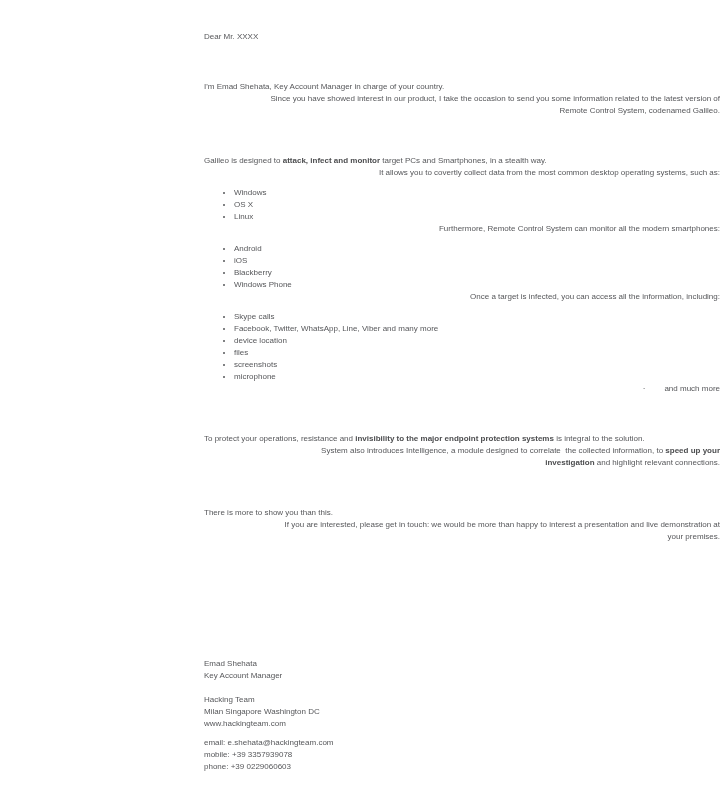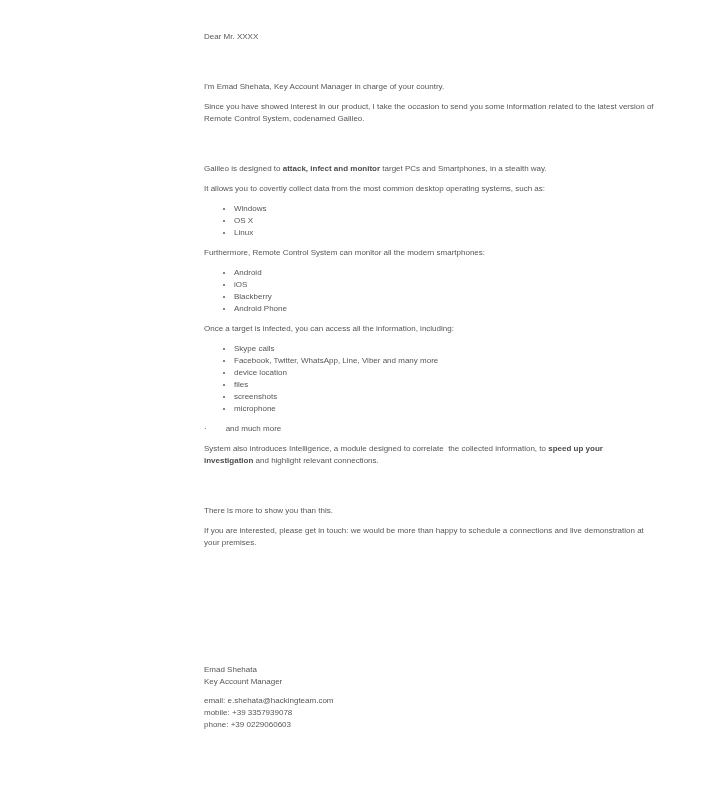--- a/index.html
+++ b/index.html
@@ -18,21 +18,21 @@
     overflow: hidden;
   }
   .letter-content {
     padding: 31px 0 0 204px; 
   }
   p {
     margin: 0;
     white-space: pre-wrap;
   }
   strong { font-weight: bold; color: #4c4d4f; }
-  .mt-8  { margin-top: 8px; }
+  .mt-8  { margin-top: 0; text-align: right; }
   .mt-12 { margin-top: 12px; }
   .mt-13 { margin-top: 7px; }
   .mt-27 { margin-top: 38px; }
   .mt-82 { margin-top: 115px; }
   ul {
     margin: 8px 0 0 0;
     padding-left: 30px;
     list-style: disc;
   }
   li {
@@ -63,46 +63,50 @@
     <li>OS X</li>
     <li>Linux</li>
   </ul>
 
   <p class="mt-8">Furthermore, Remote Control System can monitor all the modern smartphones:</p>
 
   <ul>
     <li>Android</li>
     <li>iOS</li>
     <li>Blackberry</li>
-    <li>Android Phone</li>
+    <li>Windows Phone</li>
   </ul>
 
   <p class="mt-8">Once a target is infected, you can access all the information, including:</p>
 
   <ul>
     <li>Skype calls</li>
     <li>Facebook, Twitter, WhatsApp, Line, Viber and many more</li>
     <li>device location</li>
     <li>files</li>
     <li>screenshots</li>
     <li>microphone</li>
   </ul>
 
   <p class="mt-8"><span>·</span><span class="much-more-text">and much more</span></p>
 
+  <p class="mt-27"><span>To protect your operations, resistance and </span><strong>invisibility to the major endpoint protection systems</strong><span> is integral to the solution.</span></p>
 
   <p class="mt-8"><span>System also introduces Intelligence, a module designed to correlate  the collected information, to </span><strong>speed up your
 investigation</strong><span> and highlight relevant connections.</span></p>
 
   <p class="mt-27">There is more to show you than this.</p>
 
-  <p class="mt-8">If you are interested, please get in touch: we would be more than happy to schedule a connections and live demonstration at
+  <p class="mt-8">If you are interested, please get in touch: we would be more than happy to interest a presentation and live demonstration at
 your premises.</p>
 
   <p class="mt-82">Emad Shehata
 Key Account Manager</p>
 
+  <p class="mt-12">Hacking Team
+Milan Singapore Washington DC
+www.hackingteam.com</p>
 
   <p class="mt-13">email: e.shehata@hackingteam.com
 mobile: +39 3357939078
 phone: +39 0229060603</p>
 
 </div>
 
 </body></html>

